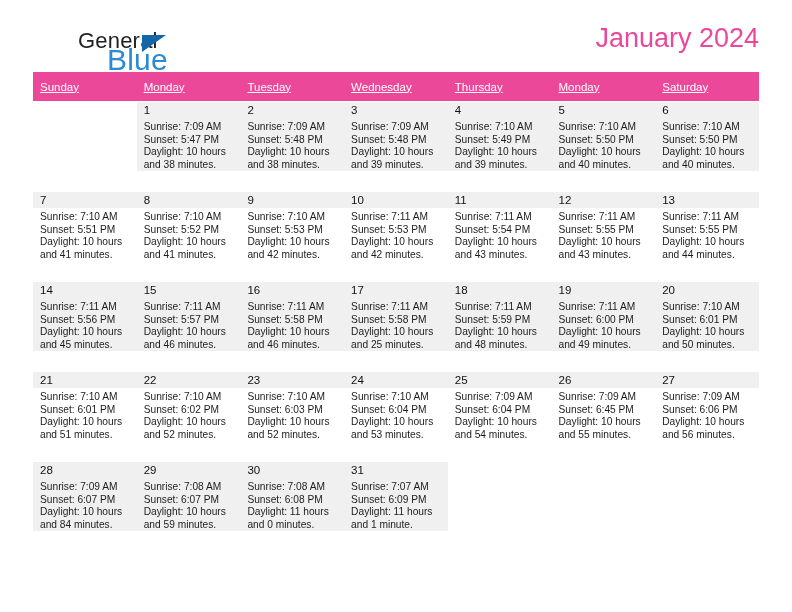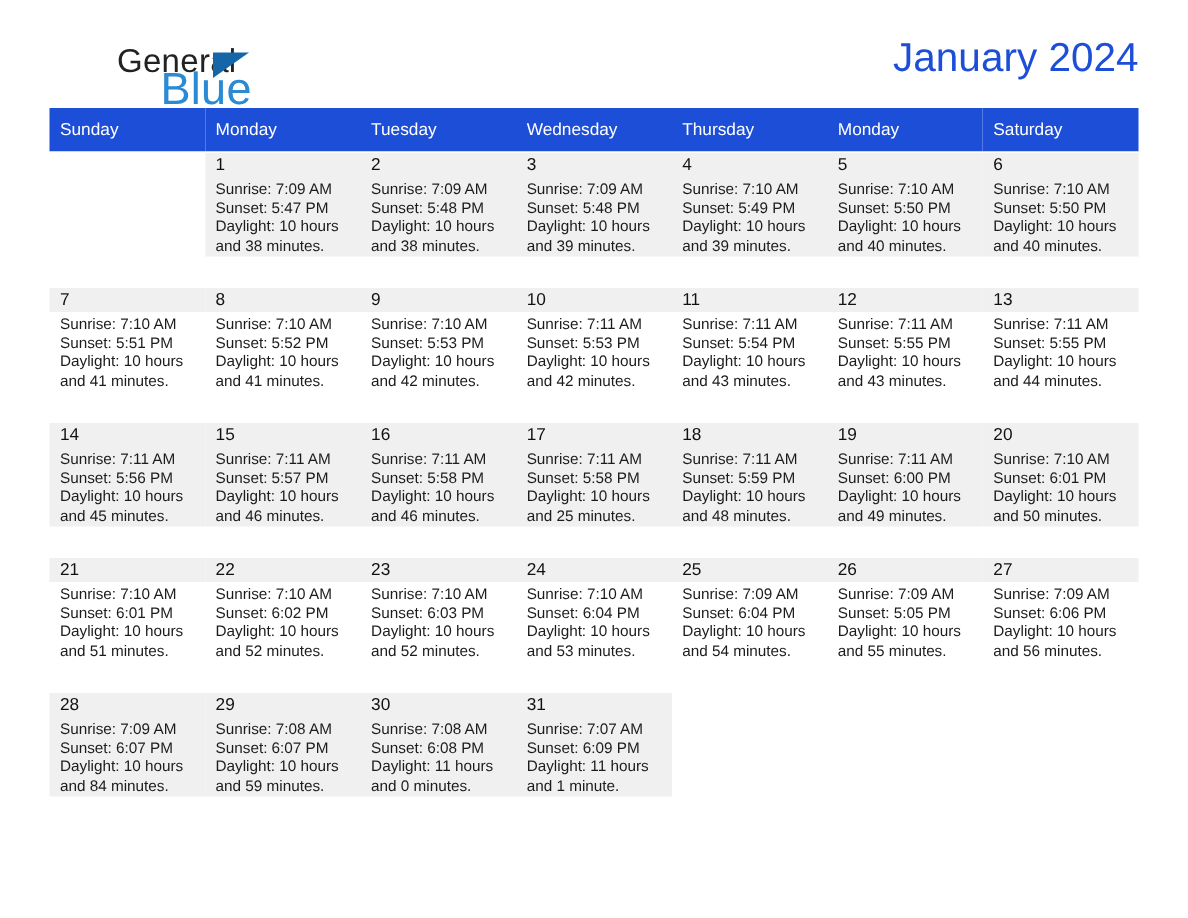--- a/index.html
+++ b/index.html
@@ -64,48 +64,49 @@
   }
   .title-block {
     position: absolute;
     right: 0;
     top: 22px;
     text-align: right;
   }
   .cal-title {
     font-size: 27px;
     font-weight: normal;
-    color: #1d4ed8;
+    color: #ec4899;
     line-height: 32px;
     white-space: nowrap;
   }
   .cal-subtitle {
     font-size: 13.5px;
     color: #1a1a1a;
     line-height: 18px;
     margin-top: 6px;
     white-space: nowrap;
   }
 
   
   .calendar {
     width: 726px;
     border-collapse: collapse;
     table-layout: fixed;
   }
   .calendar th {
-    background: #1d4ed8;
+    background: #ec4899;
     color: #ffffff;
     font-size: 11.5px;
     font-weight: normal;
     text-align: left;
     padding: 5px 0 5px 7px;
     height: 19px;
     vertical-align: middle;
     border: none;
+    text-decoration: underline;
   }
   .calendar td {
     vertical-align: top;
     padding: 0;
     border: none;
     height: 90px;
     width: 103.71px;
   }
   .cell {
     position: relative;
@@ -462,21 +463,21 @@
               <div>Daylight: 10 hours</div>
               <div>and 54 minutes.</div>
             </div>
           </div>
         </td>
         <td>
           <div class="cell">
             <div class="daynum-band">26</div>
             <div class="cell-body">
               <div>Sunrise: 7:09 AM</div>
-              <div>Sunset: 5:05 PM</div>
+              <div>Sunset: 6:45 PM</div>
               <div>Daylight: 10 hours</div>
               <div>and 55 minutes.</div>
             </div>
           </div>
         </td>
         <td>
           <div class="cell">
             <div class="daynum-band">27</div>
             <div class="cell-body">
               <div>Sunrise: 7:09 AM</div>

